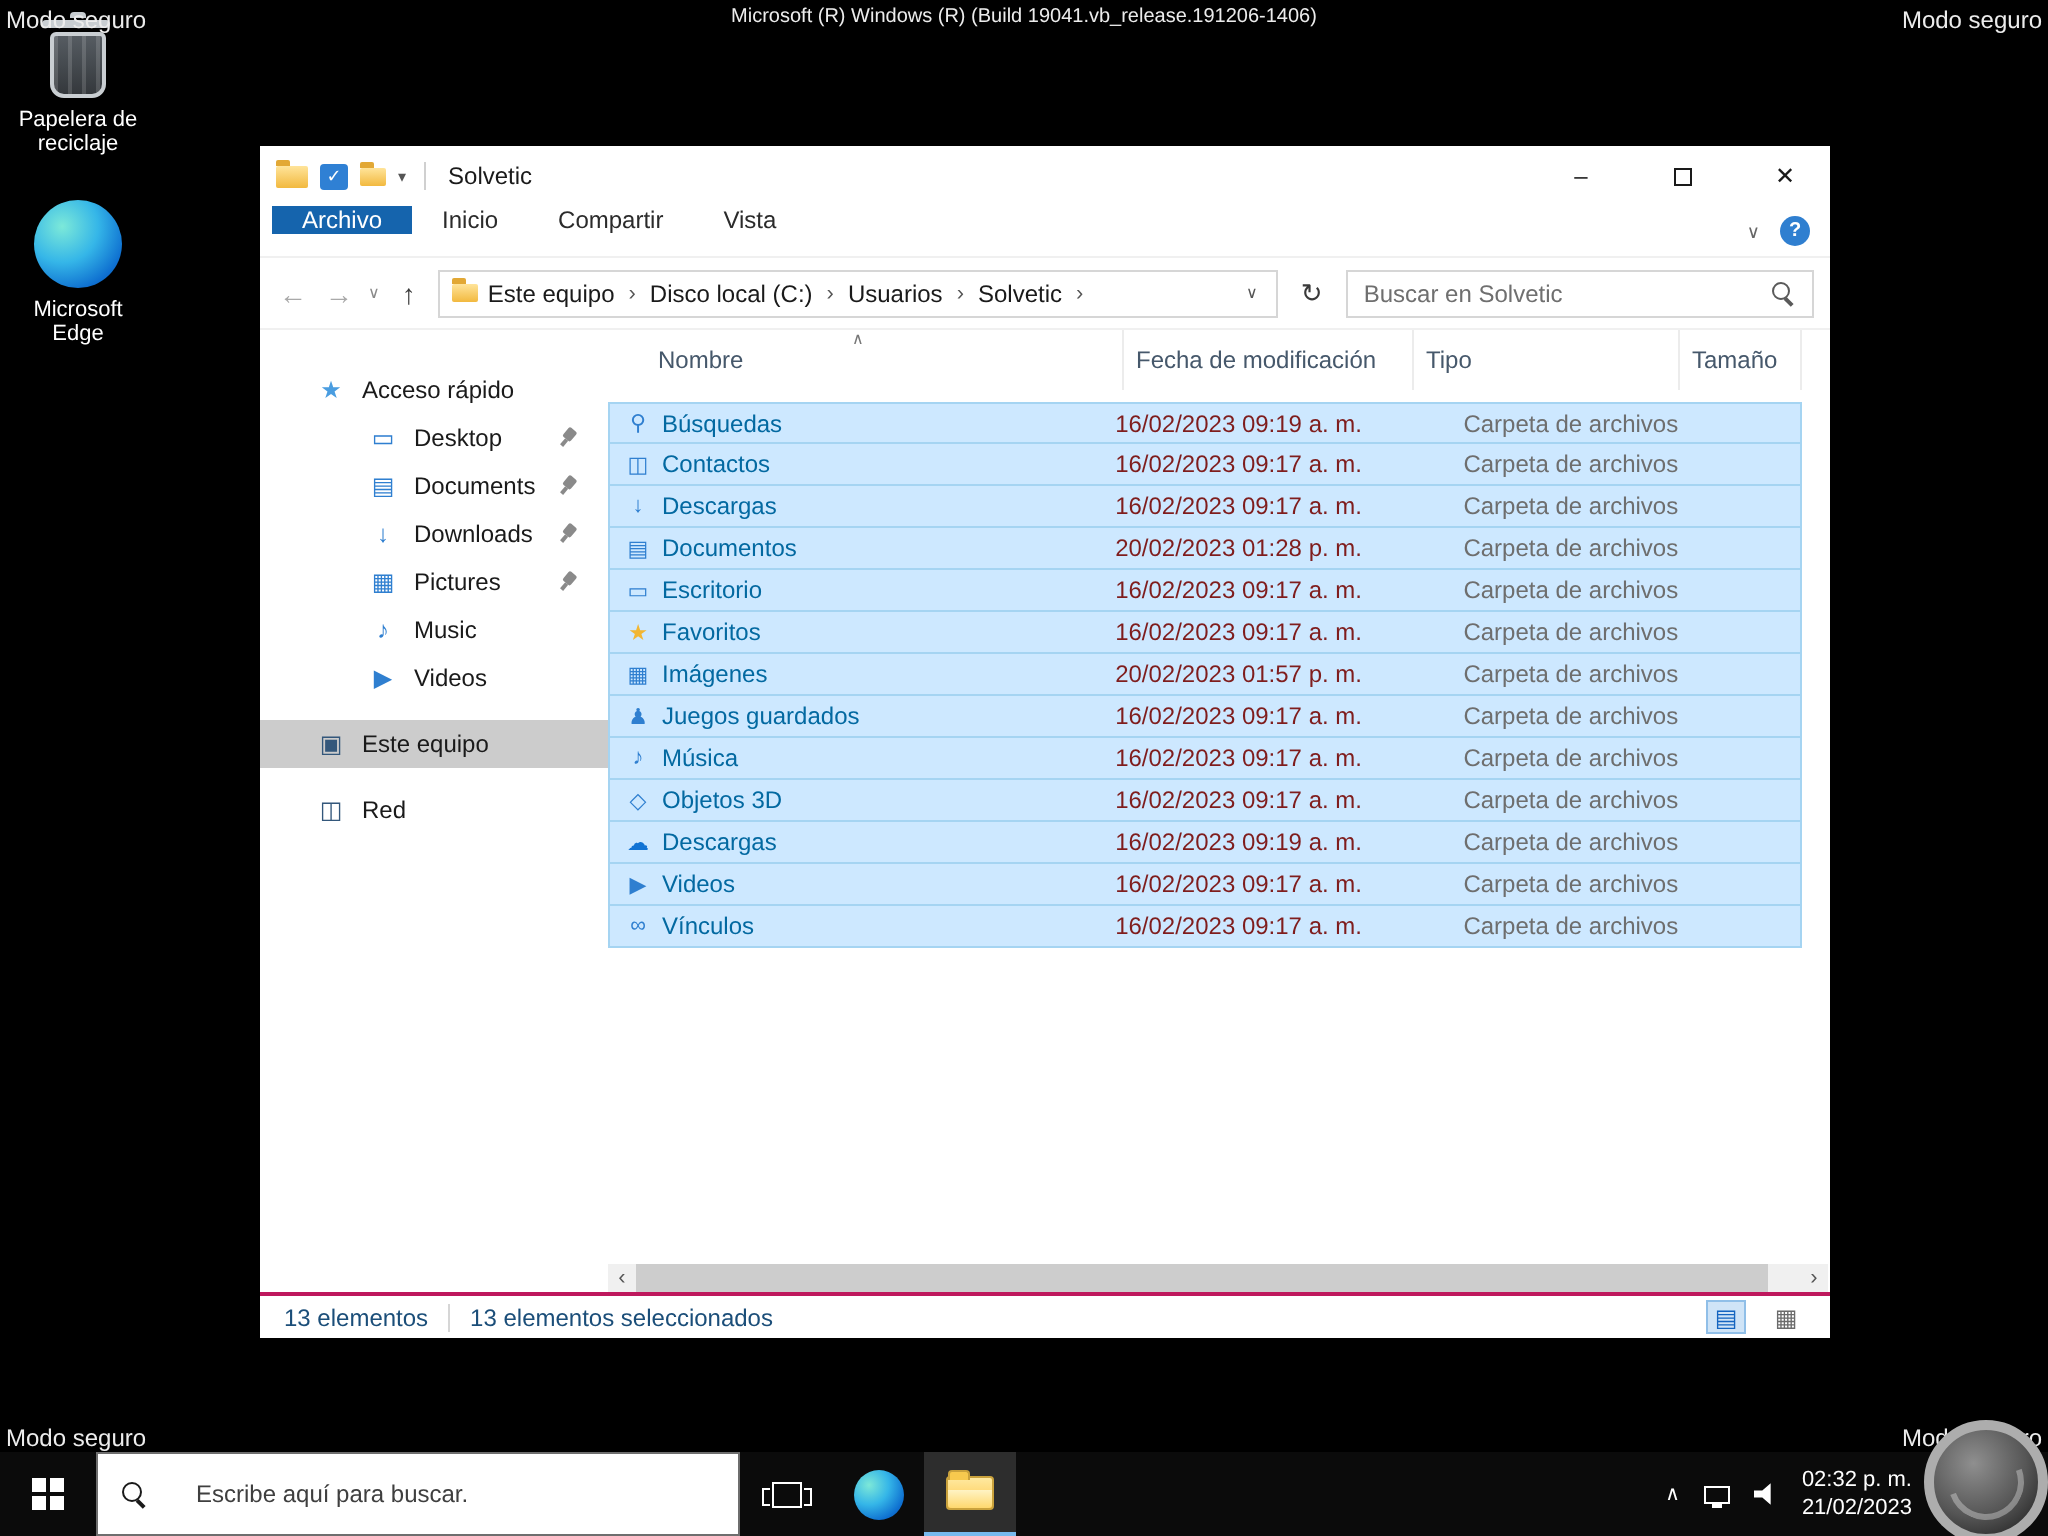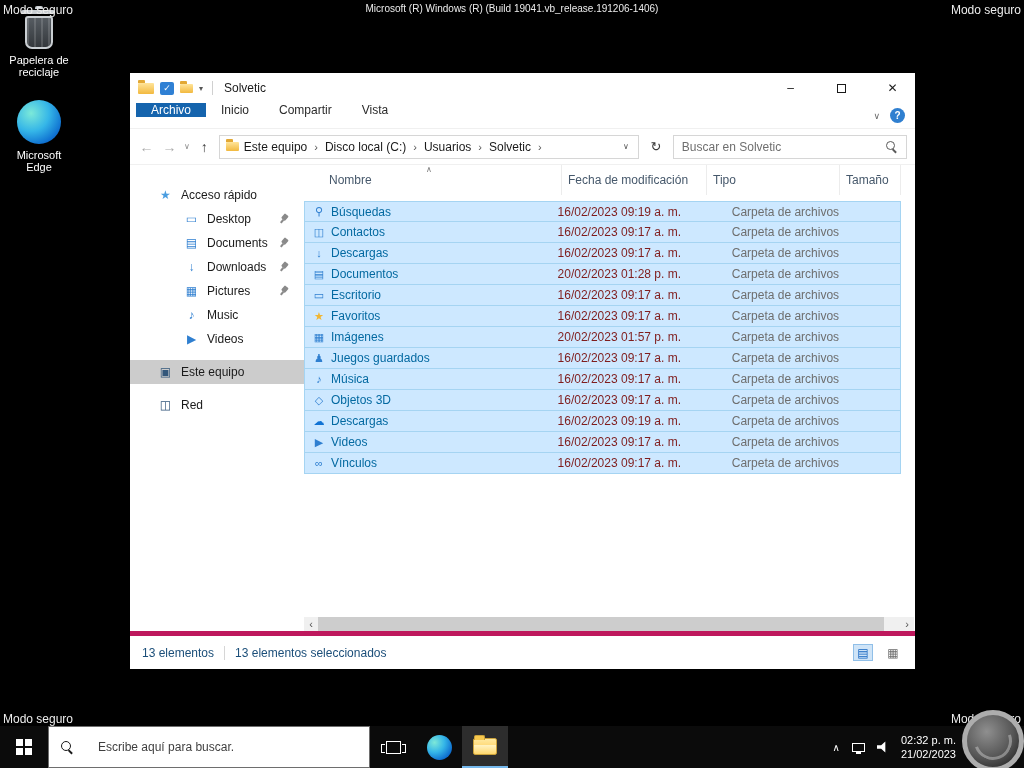--- a/index.html
+++ b/index.html
@@ -92,21 +92,21 @@
   .fname { width:232px; color:#0369a1; white-space:nowrap; overflow:hidden; }
   .fdate { width:145px; color:#7f1d1d; padding-left:6px; white-space:nowrap; }
   .ftype { width:133px; color:#6e6e6e; padding-left:6px; white-space:nowrap;margin-left:36px; }
   .fsize { width:50px; color:#6e6e6e; }
 
   .hscroll { position:absolute; left:0; right:1px; bottom:0; height:14px; background:#f0f0f0; display:flex; align-items:center; }
   .hs-arrow { width:14px; text-align:center; color:#555; font-size:11px; line-height:14px; flex:none; }
   .hs-track { flex:1; height:100%; position:relative; }
   .hs-thumb { position:absolute; left:0; top:0; height:100%; width:calc(100% - 16px); background:#cdcdcd; }
 
-  .statusbar { height:38px; border-top:5px solid #be185d; display:flex; align-items:center; padding:0 12px; font-size:12px; color:#1b4e79; gap:10px; flex:none; }
+  .statusbar { height:23px; border-top:2px solid #be185d; display:flex; align-items:center; padding:0 12px; font-size:12px; color:#1b4e79; gap:10px; flex:none; }
   .st-sep { width:1px; height:14px; background:#d6d6d6; }
   .st-spacer { flex:1; }
   .viewbtn { width:20px; height:17px; display:flex; align-items:center; justify-content:center; font-size:12px; }
   .viewbtn.sel { background:#cfe4f7; border:1px solid #90bfe8; color:#1565c0; }
   .viewbtn.unsel { color:#6b6b6b; }
 
   
   .taskbar { position:absolute; left:0; bottom:0; width:1024px; height:42px; background:#0b0b0b; display:flex; align-items:stretch; z-index:50; }
   .tb-btn { width:46px; display:flex; align-items:center; justify-content:center; flex:none; }
   .start { width:48px; }

